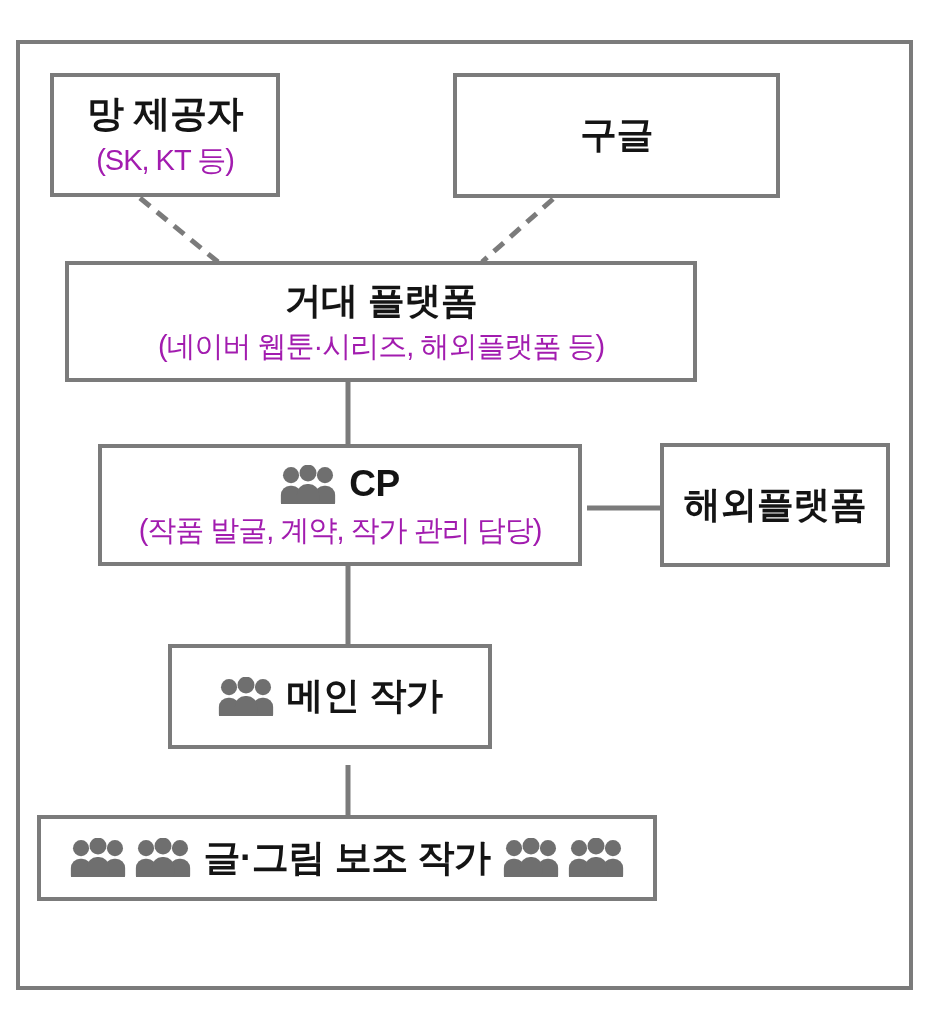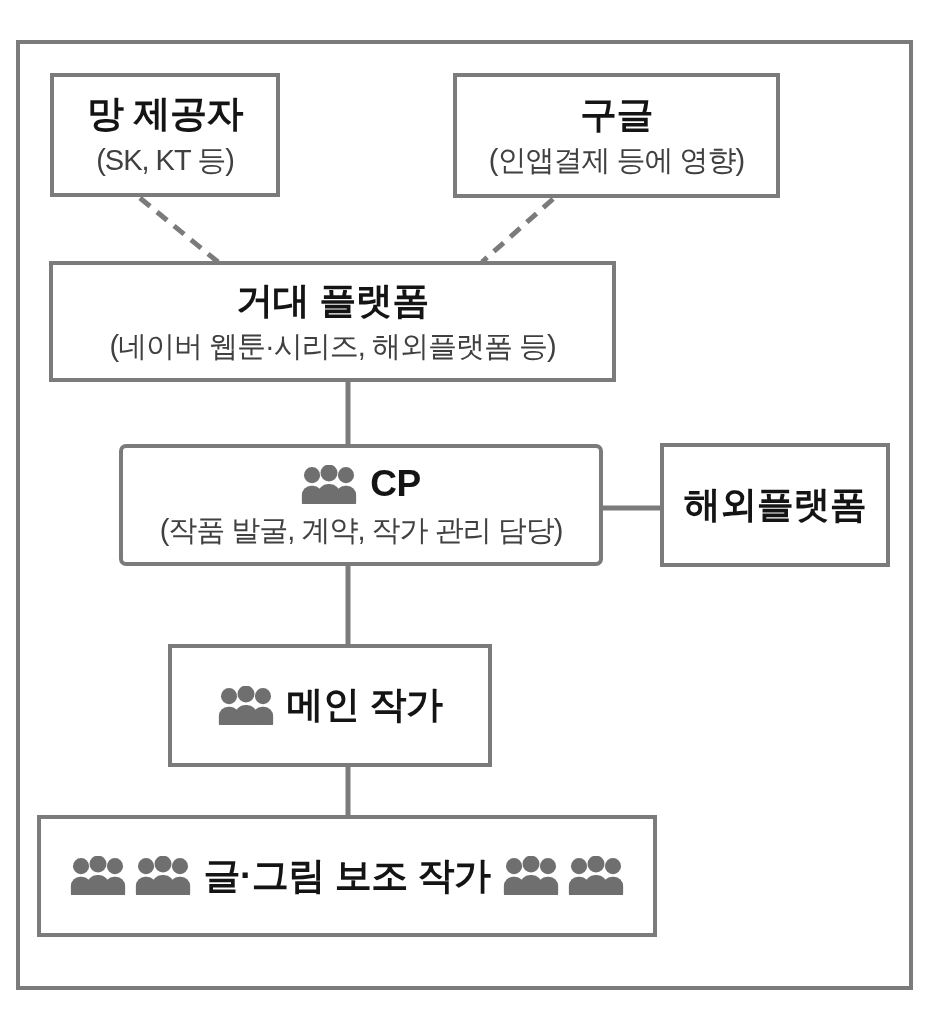--- a/index.html
+++ b/index.html
@@ -53,21 +53,21 @@
     letter-spacing: -0.5px;
     display: flex;
     align-items: center;
     justify-content: center;
     gap: 13px;
     white-space: nowrap;
   }
   .node-subtitle {
     font-size: 29px;
     font-weight: 400;
-    color: #404040;
+    color: #a21caf;
     line-height: 1.25;
     letter-spacing: -1px;
     margin-top: 5px;
     white-space: nowrap;
   }
   .people-icon {
     width: 56px;
     height: 39px;
     flex: 0 0 auto;
   }
@@ -110,52 +110,51 @@
     <line x1="348" y1="765" x2="348" y2="817" stroke="#7b7b7b" stroke-width="5"></line>
   </svg>
 
   <div class="node" style="left:50px; top:73px; width:230px; height:124px;">
     <div class="node-title">망 제공자</div>
     <div class="node-subtitle">(SK, KT 등)</div>
   </div>
 
   <div class="node" style="left:413px; top:73px; width:327px; height:125px;margin-left:40px;">
     <div class="node-title">구글</div>
-    <div class="node-subtitle">(인앱결제 등에 영향)</div>
   </div>
 
-  <div class="node" style="left:49px; top:261px; width:567px; height:121px;">
+  <div class="node" style="left:65px; top:261px; width:632px; height:121px;">
     <div class="node-title">거대 플랫폼</div>
     <div class="node-subtitle">(네이버 웹툰·시리즈, 해외플랫폼 등)</div>
   </div>
 
-  <div class="node" style="left:119px; top:444px; width:484px; height:122px;border-radius:7px;">
+  <div class="node" style="left:98px; top:444px; width:484px; height:122px;">
     <div class="node-title">
       <svg class="people-icon" viewBox="0 0 66 46">
         <use href="#ppl" fill="#6f6f6f"></use>
       </svg>
       <span>CP</span>
     </div>
     <div class="node-subtitle">(작품 발굴, 계약, 작가 관리 담당)</div>
   </div>
 
   <div class="node" style="left:660px; top:443px; width:230px; height:124px;text-align:center;">
     <div class="node-title">해외플랫폼</div>
   </div>
 
-  <div class="node" style="left:168px; top:644px; width:324px; height:123px;">
+  <div class="node" style="left:168px; top:644px; width:324px; height:105px;">
     <div class="node-title">
       <svg class="people-icon" viewBox="0 0 66 46">
         <use href="#ppl" fill="#6f6f6f"></use>
       </svg>
       <span>메인 작가</span>
     </div>
   </div>
 
-  <div class="node" style="left:37px; top:815px; width:620px; height:122px;">
+  <div class="node" style="left:37px; top:815px; width:620px; height:86px;">
     <div class="node-title">
       <span class="icon-pair">
         <svg class="people-icon" viewBox="0 0 66 46">
           <use href="#ppl" fill="#6f6f6f"></use>
         </svg>
         <svg class="people-icon" viewBox="0 0 66 46">
           <use href="#ppl" fill="#6f6f6f"></use>
         </svg>
       </span>
       <span>글·그림 보조 작가</span>

